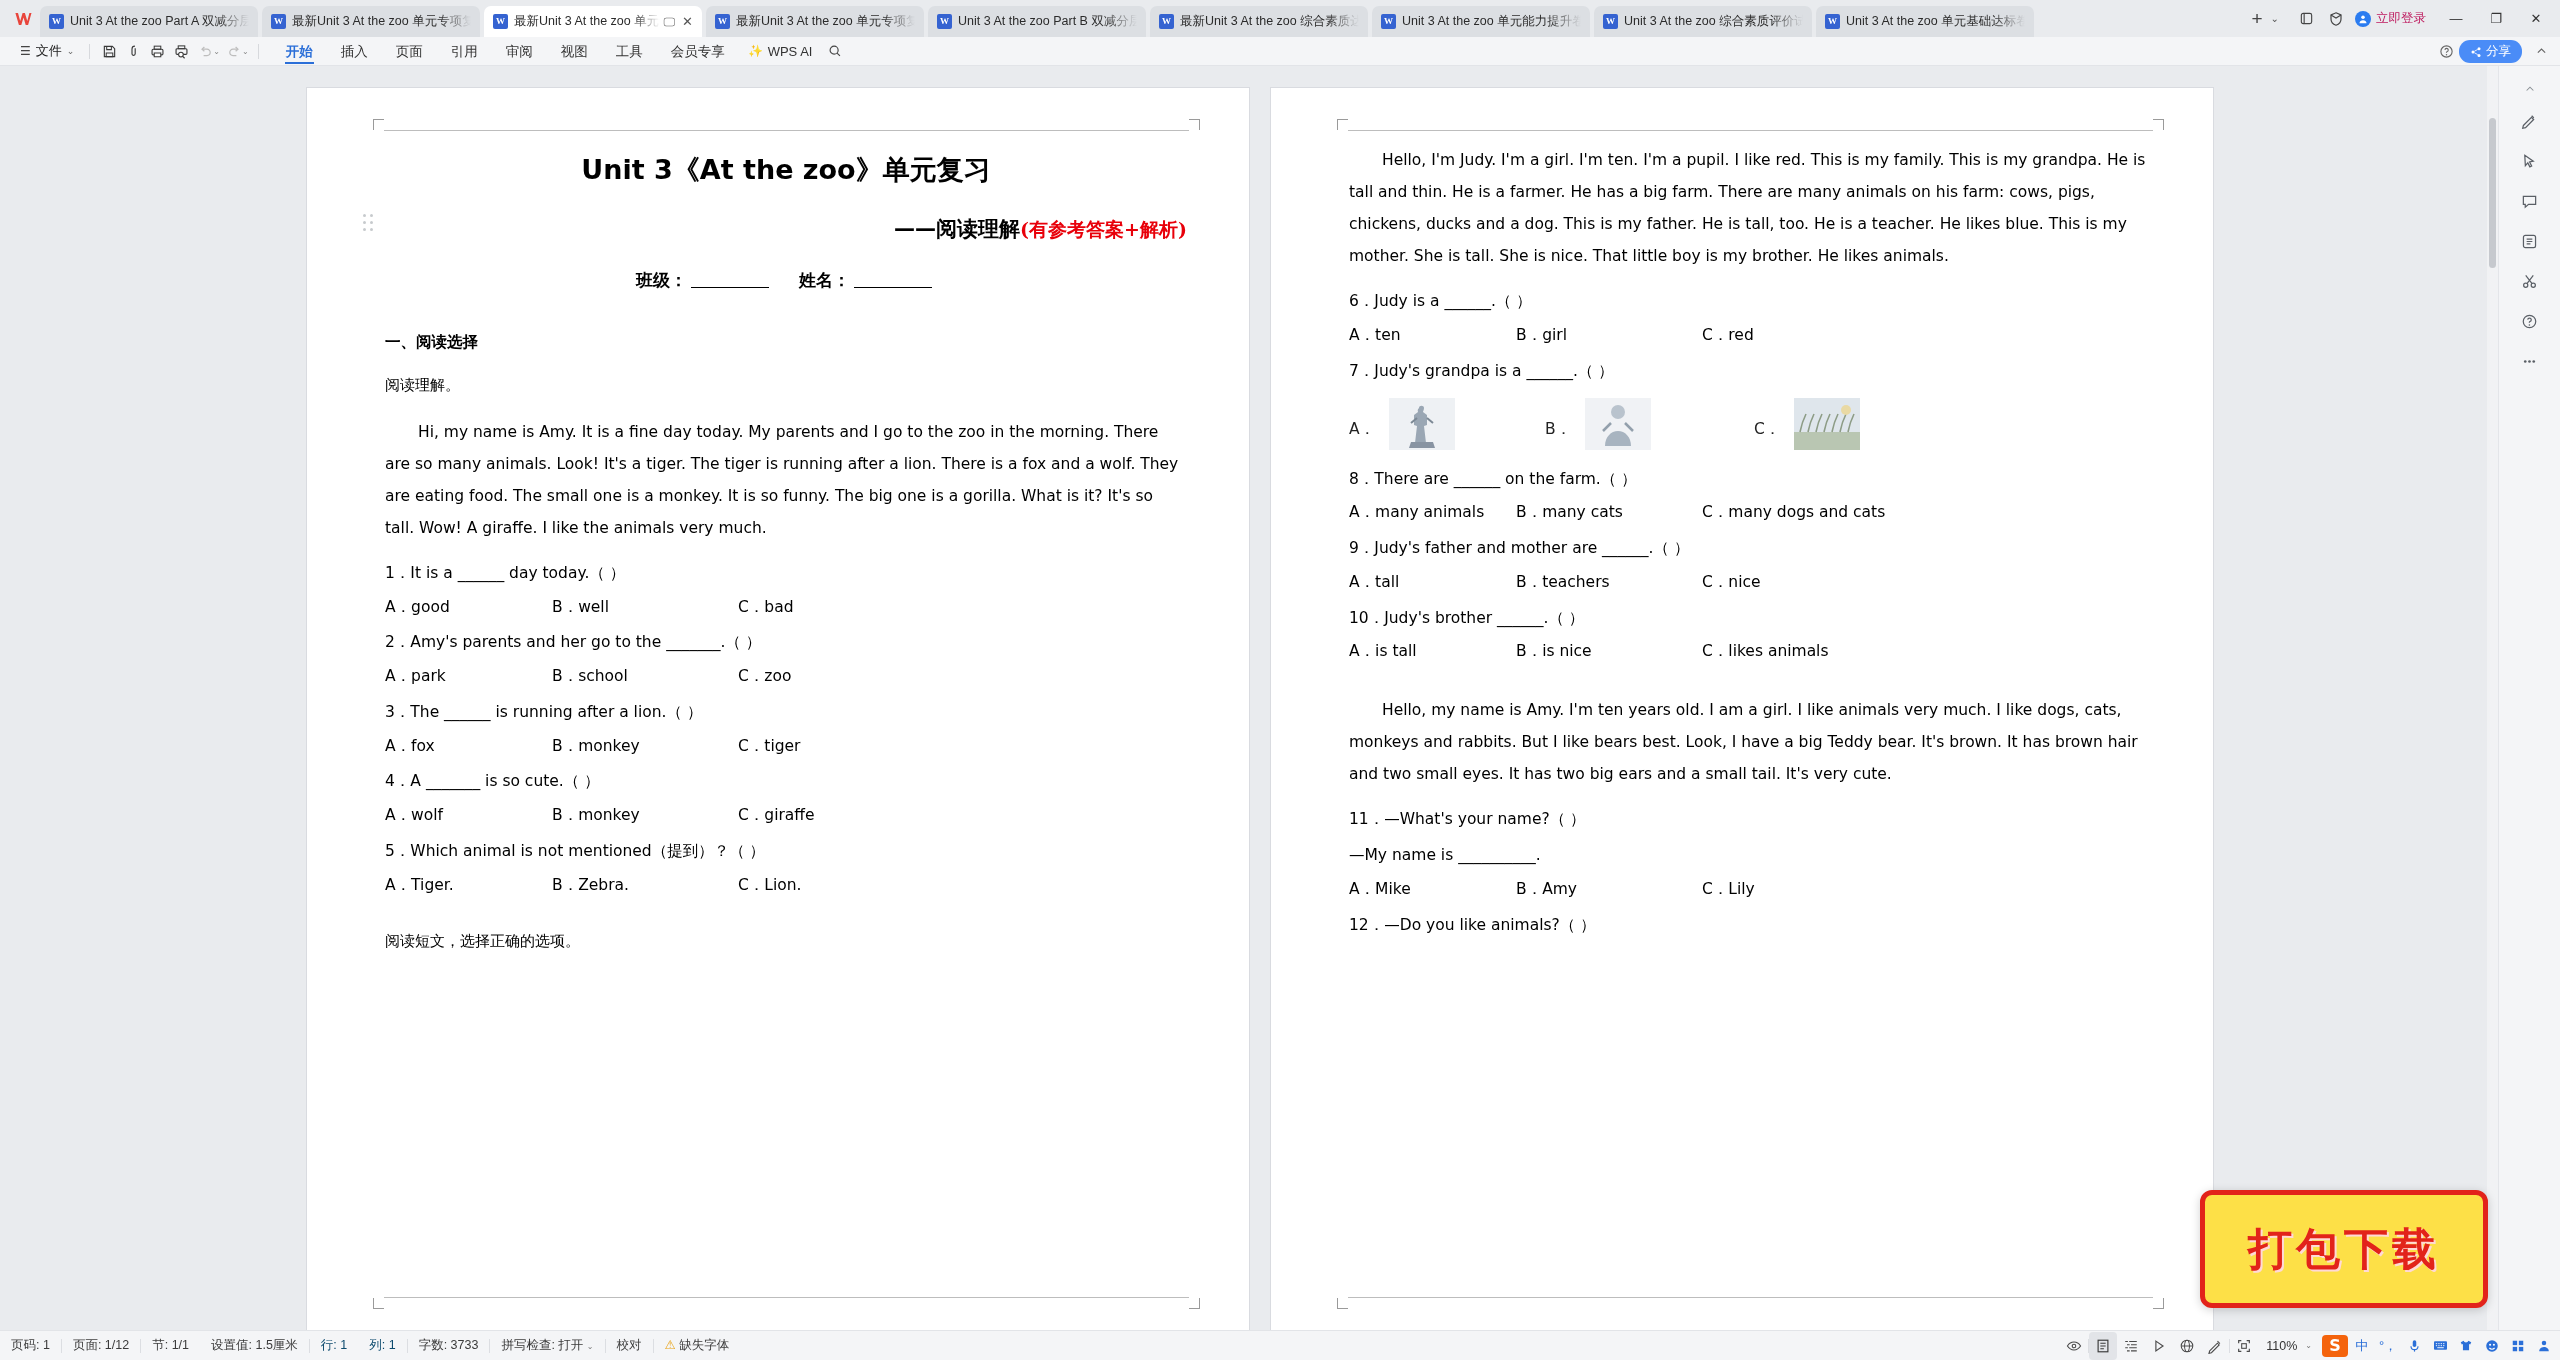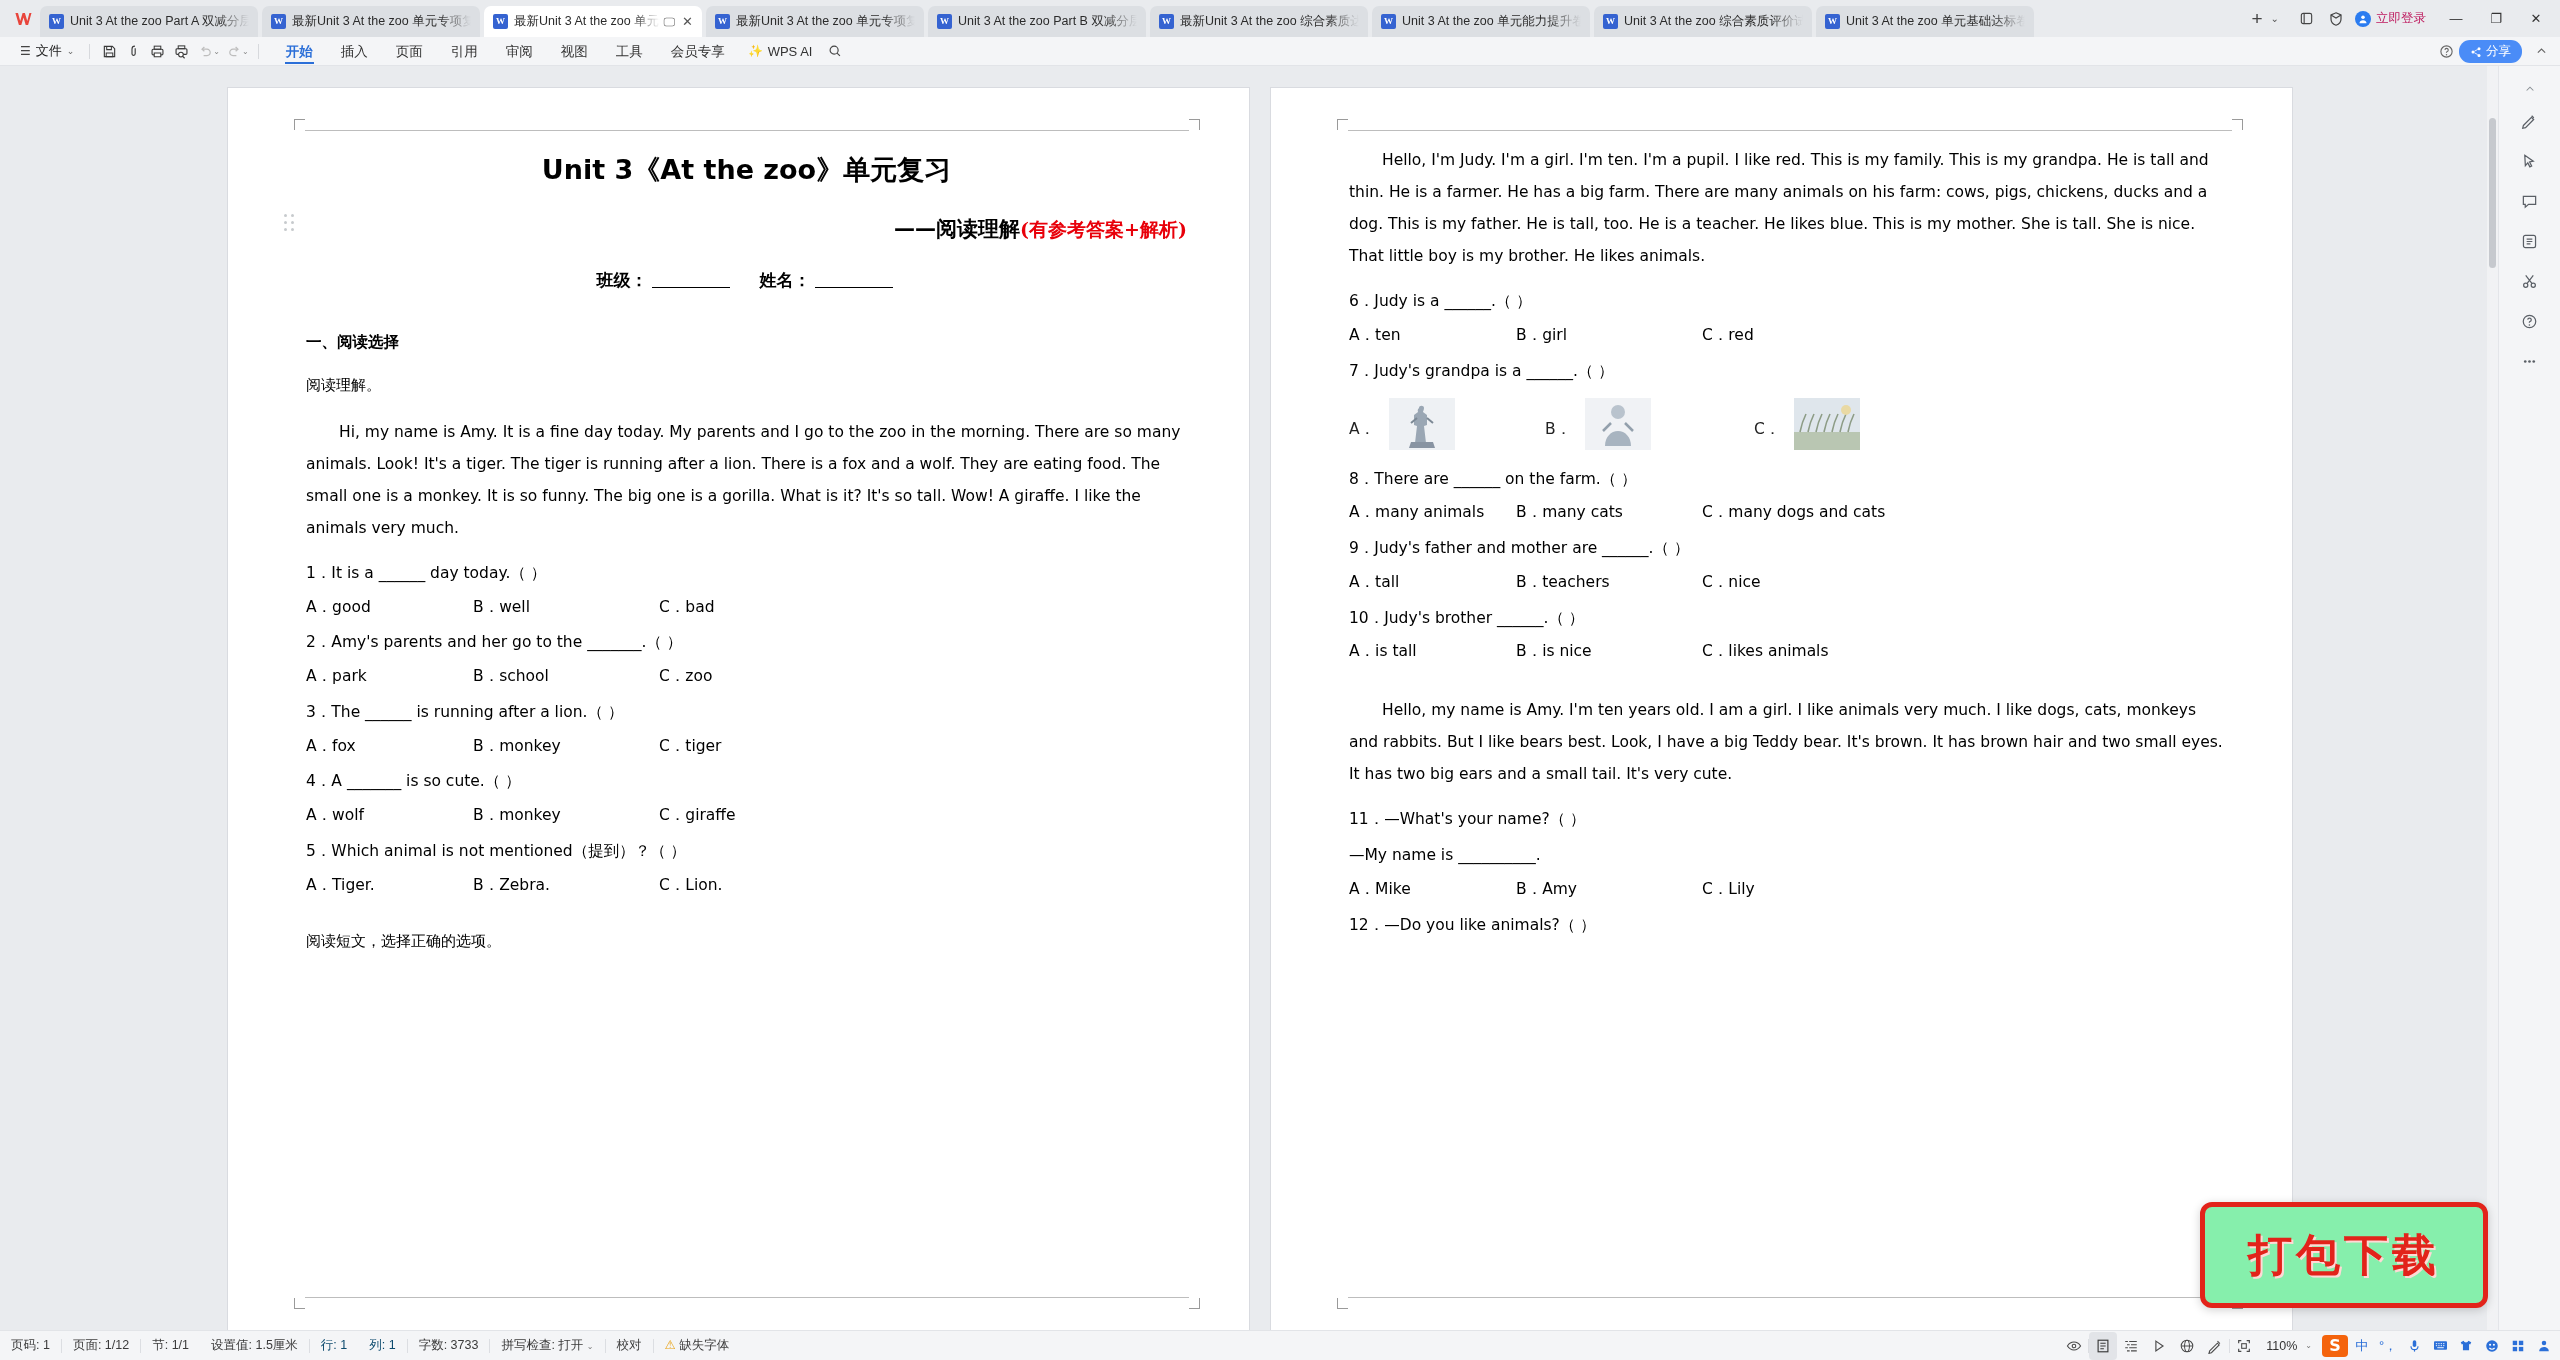--- a/index.html
+++ b/index.html
@@ -115,21 +115,21 @@
   }
   #leftrail {
     position:absolute; left:0; top:0; bottom:0; width:22px; background:#e9ebee;
   }
   #pages {
     position:absolute; left:22px; right:62px; top:0; bottom:0;
     display:flex; justify-content:center; gap:22px; padding-top:22px;
   }
   .page {
     background:#ffffff;
-    width:1021px;
+    width:942px;
     height:1252px;
     box-shadow:0 0 0 1px #d9dbe0;
     position:relative;
     flex:0 0 auto;
     font-family:"DejaVu Sans", sans-serif;
     overflow:hidden;
   }
   .page .hdr-rule { position:absolute; left:77px; right:60px; top:42px; height:1px; background:#bdbdbd;}
   .page .ftr-rule { position:absolute; left:77px; right:60px; bottom:42px; height:1px; background:#bdbdbd;}
   .page .crop { position:absolute; width:11px; height:11px; }
@@ -179,23 +179,23 @@
   .rr-btn { width:38px;height:38px; display:flex;align-items:center;justify-content:center; color:#5a5f66; cursor:pointer; border-radius:5px;}
   .rr-up { width:30px;height:22px;display:flex;align-items:center;justify-content:center;color:#8a9096;font-size:11px;}
 
   
   #vscroll { position:absolute; right:62px; top:0; bottom:0; width:11px; background:#f1f2f4;}
   #vscroll .thumb { position:absolute; top:52px; left:2px; width:7px; height:150px; border-radius:4px; background:#c6c9ce;}
 
   
   #dlbtn {
     position:absolute; right:72px; bottom:22px;
-    width:288px; height:106px;
+    width:288px; height:118px;
     border:5px solid #e2231a; border-radius:12px;
-    background:#86efac;
+    background:#fde047;
     display:flex; align-items:center; justify-content:center;
     box-shadow:0 2px 10px rgba(0,0,0,.18);
     cursor:pointer;
   }
   #dlbtn .inner {
     font-family:"DejaVu Sans", sans-serif;
     font-weight:bold; font-size:44px; color:#e2231a; letter-spacing:4px;
     text-shadow:2px 2px 0 #ffd9d6;
   }
 

